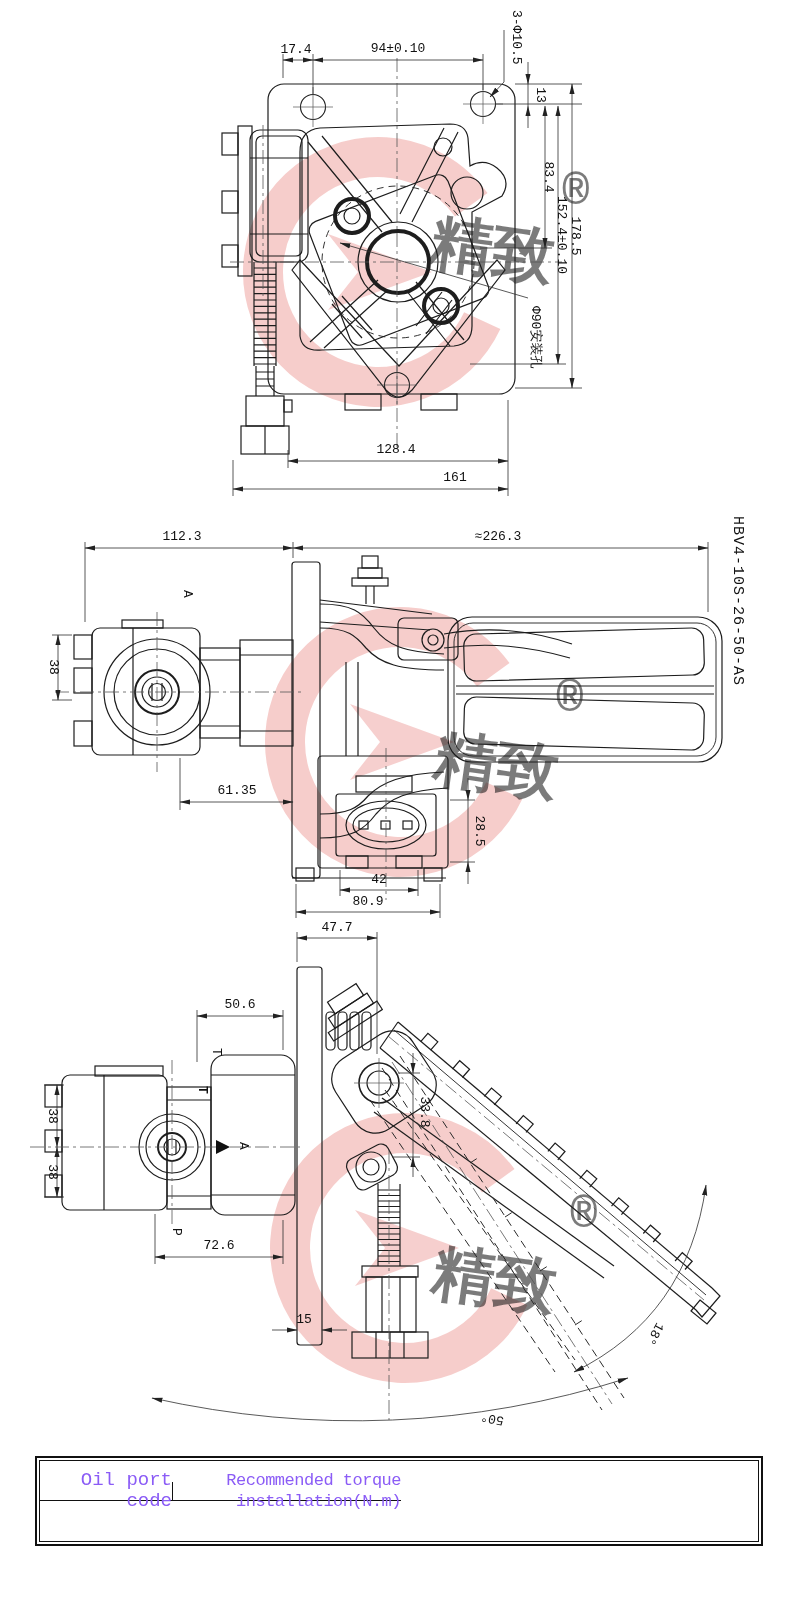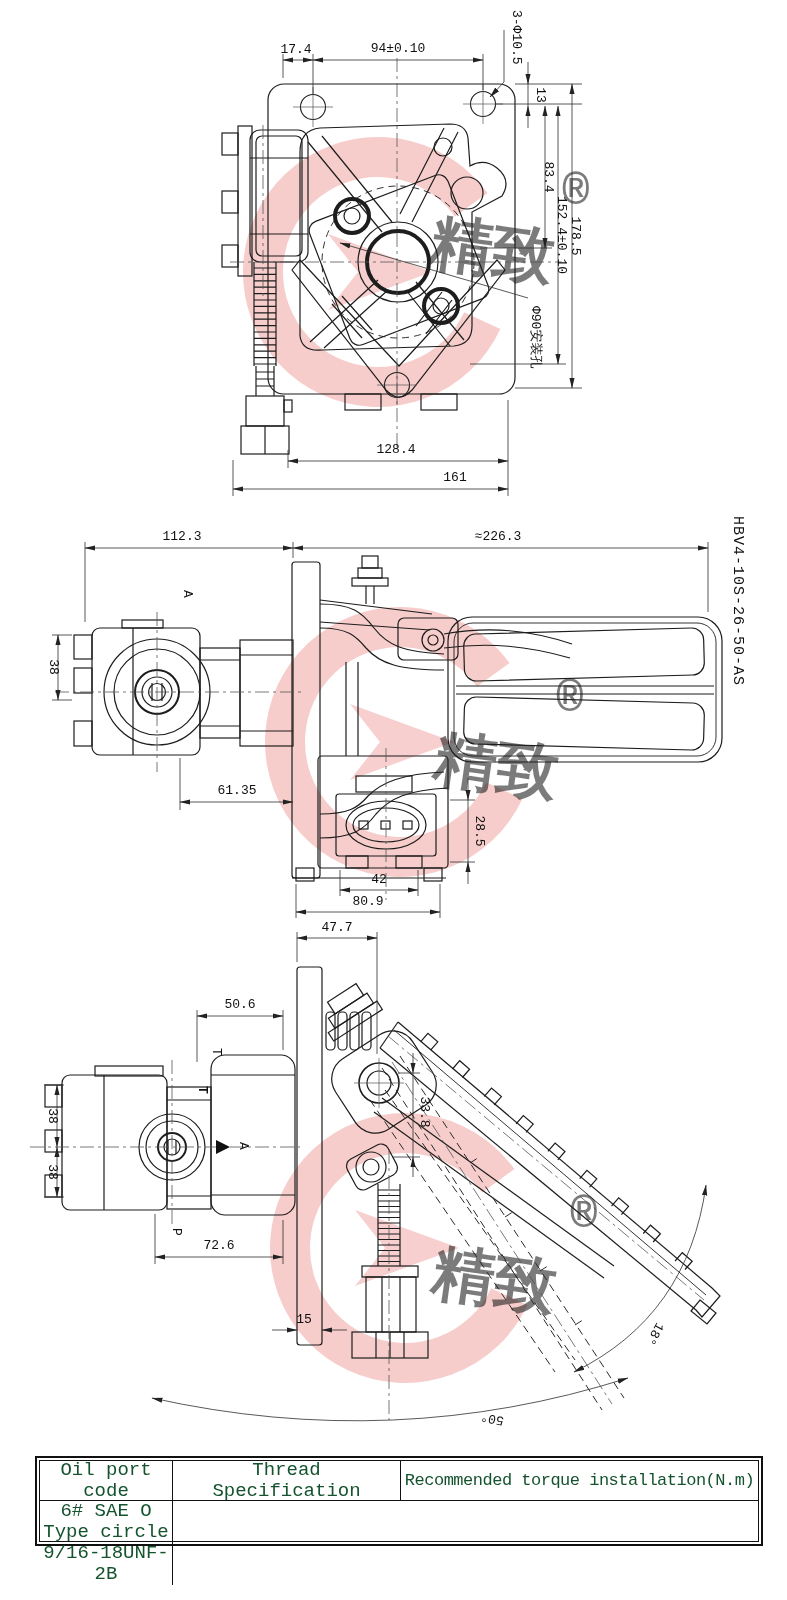--- a/index.html
+++ b/index.html
@@ -10,21 +10,21 @@
   .parttext{font-size:15px;letter-spacing:1px;}
   .wmtext{font-size:62px;font-weight:bold;}
   .wmreg{font-size:46px;font-weight:bold;}
   
   .spec-table{position:absolute;left:35px;top:1456px;width:728px;height:90px;
               border:2px solid #111;padding:2px;box-sizing:border-box;background:#fff;}
   .spec-inner{width:100%;height:100%;border:1px solid #111;box-sizing:border-box;
               display:grid;grid-template-columns:133px 228px 1fr;grid-template-rows:40px 1fr;}
   .cell{border-right:1.5px solid #111;border-bottom:1.5px solid #111;display:flex;
         align-items:center;justify-content:center;flex-direction:column;
-        font-size:19px;color:#14532d;text-align:center;line-height:21px;box-sizing:border-box;}
+        font-size:19px;color:#8b5cf6;text-align:right;line-height:21px;box-sizing:border-box;margin-top:21px;}
   .cell.last{border-right:none;}
   .cell.bottom{border-bottom:none;}
   .cell.hdr3{font-size:17px;letter-spacing:-0.5px;}
 </style>
 </head>
 <body>
 
 <div class="canvas">
 
 <svg width="787" height="1600" viewBox="0 0 787 1600">
@@ -337,22 +337,17 @@
     <text class="dimtext" x="304" y="1323" text-anchor="middle">15</text>
     <text class="dimtext" x="492" y="1425" text-anchor="middle" transform="rotate(192 492 1420)">50°</text>
     <text class="dimtext" x="655" y="1338" text-anchor="middle" transform="rotate(118 655 1334)">18°</text>
   </g>
 </svg>
 
 
 <div class="spec-table">
   <div class="spec-inner">
     <div class="cell">Oil port code</div>
-    <div class="cell">Thread Specification</div>
     <div class="cell last hdr3">Recommended torque installation(N.m)</div>
-    <div class="cell bottom">
-      <span>6# SAE O Type circle</span>
-      <span>9/16-18UNF-2B</span>
-    </div>
   </div>
 </div>
 
 </div>
 
 </body></html>

